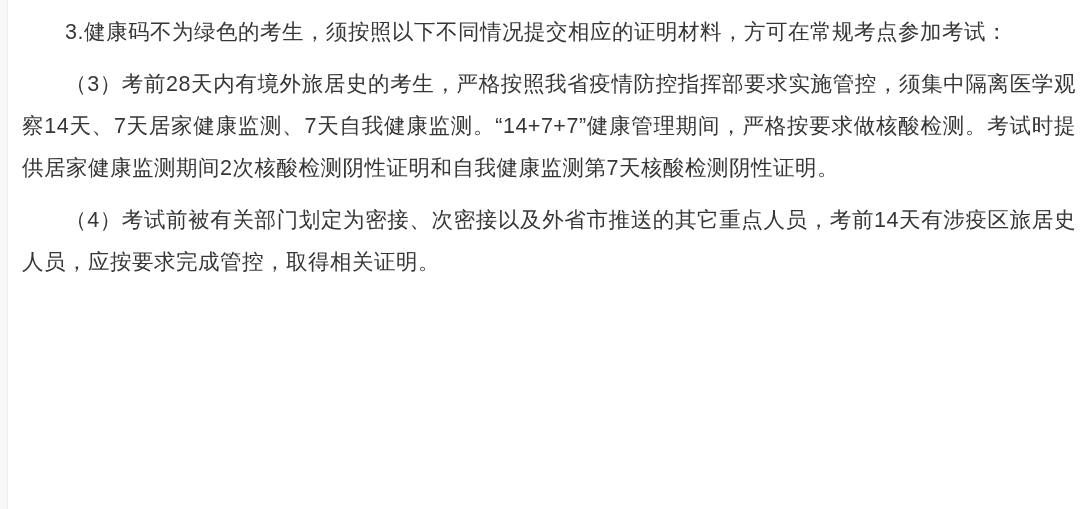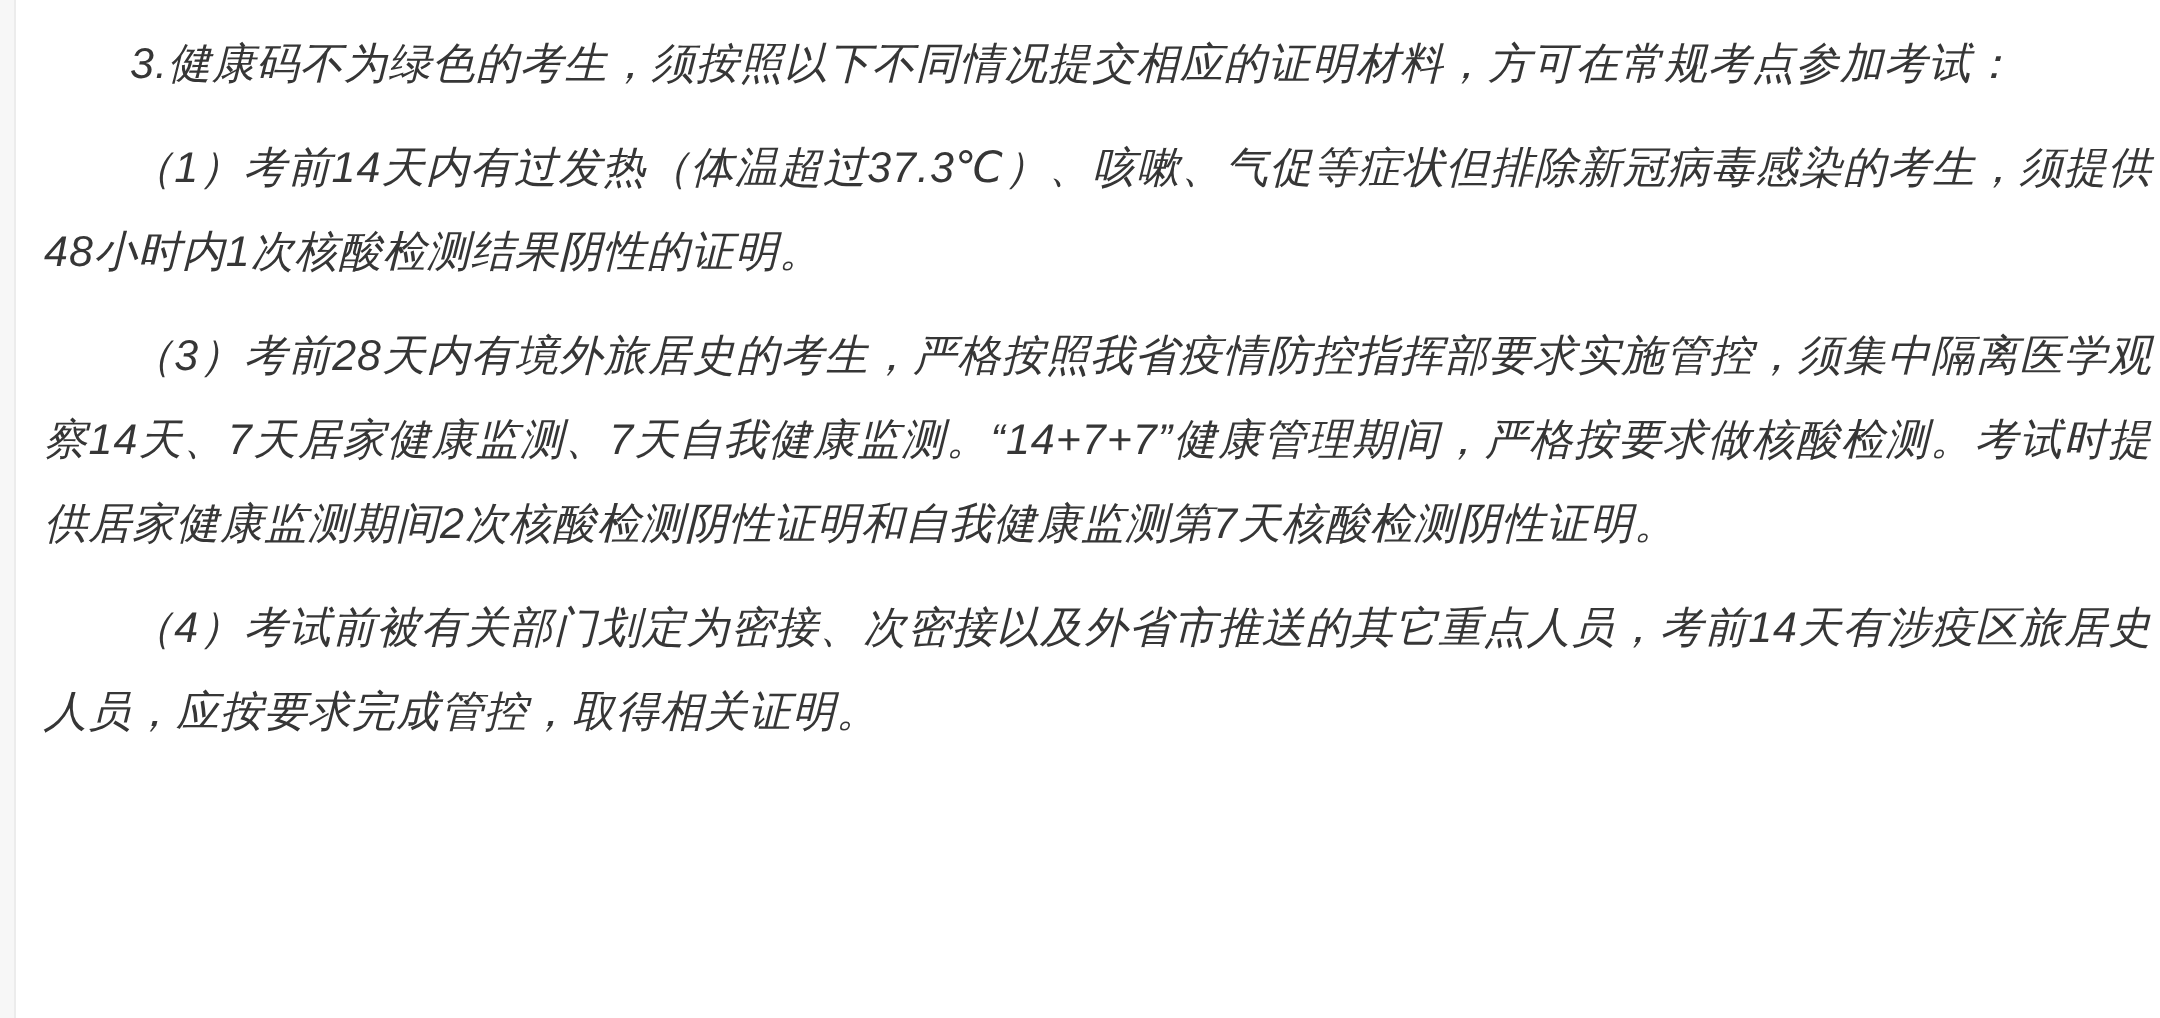--- a/index.html
+++ b/index.html
@@ -33,28 +33,26 @@
   }
   .para {
     font-size: 21.5px;
     line-height: 42px;
     color: #363636;
     text-align: justify;
     text-indent: 2em;
     letter-spacing: 0.5px;
     margin-bottom: 10px;
     word-break: break-all;
-    font-style: italic;
   }
   .para:last-child { margin-bottom: 0; }
 </style>
 </head>
 <body>
 
 <div class="page">
   <div class="left-strip"></div>
   <div class="content">
     <p class="para">3.健康码不为绿色的考生，须按照以下不同情况提交相应的证明材料，方可在常规考点参加考试：</p>
-    <p class="para">（1）考前14天内有过发热（体温超过37.3℃）、咳嗽、气促等症状但排除新冠病毒感染的考生，须提供48小时内1次核酸检测结果阴性的证明。</p>
     <p class="para">（3）考前28天内有境外旅居史的考生，严格按照我省疫情防控指挥部要求实施管控，须集中隔离医学观察14天、7天居家健康监测、7天自我健康监测。“14+7+7”健康管理期间，严格按要求做核酸检测。考试时提供居家健康监测期间2次核酸检测阴性证明和自我健康监测第7天核酸检测阴性证明。</p>
     <p class="para">（4）考试前被有关部门划定为密接、次密接以及外省市推送的其它重点人员，考前14天有涉疫区旅居史人员，应按要求完成管控，取得相关证明。</p>
   </div>
 </div>
 
 </body></html>

